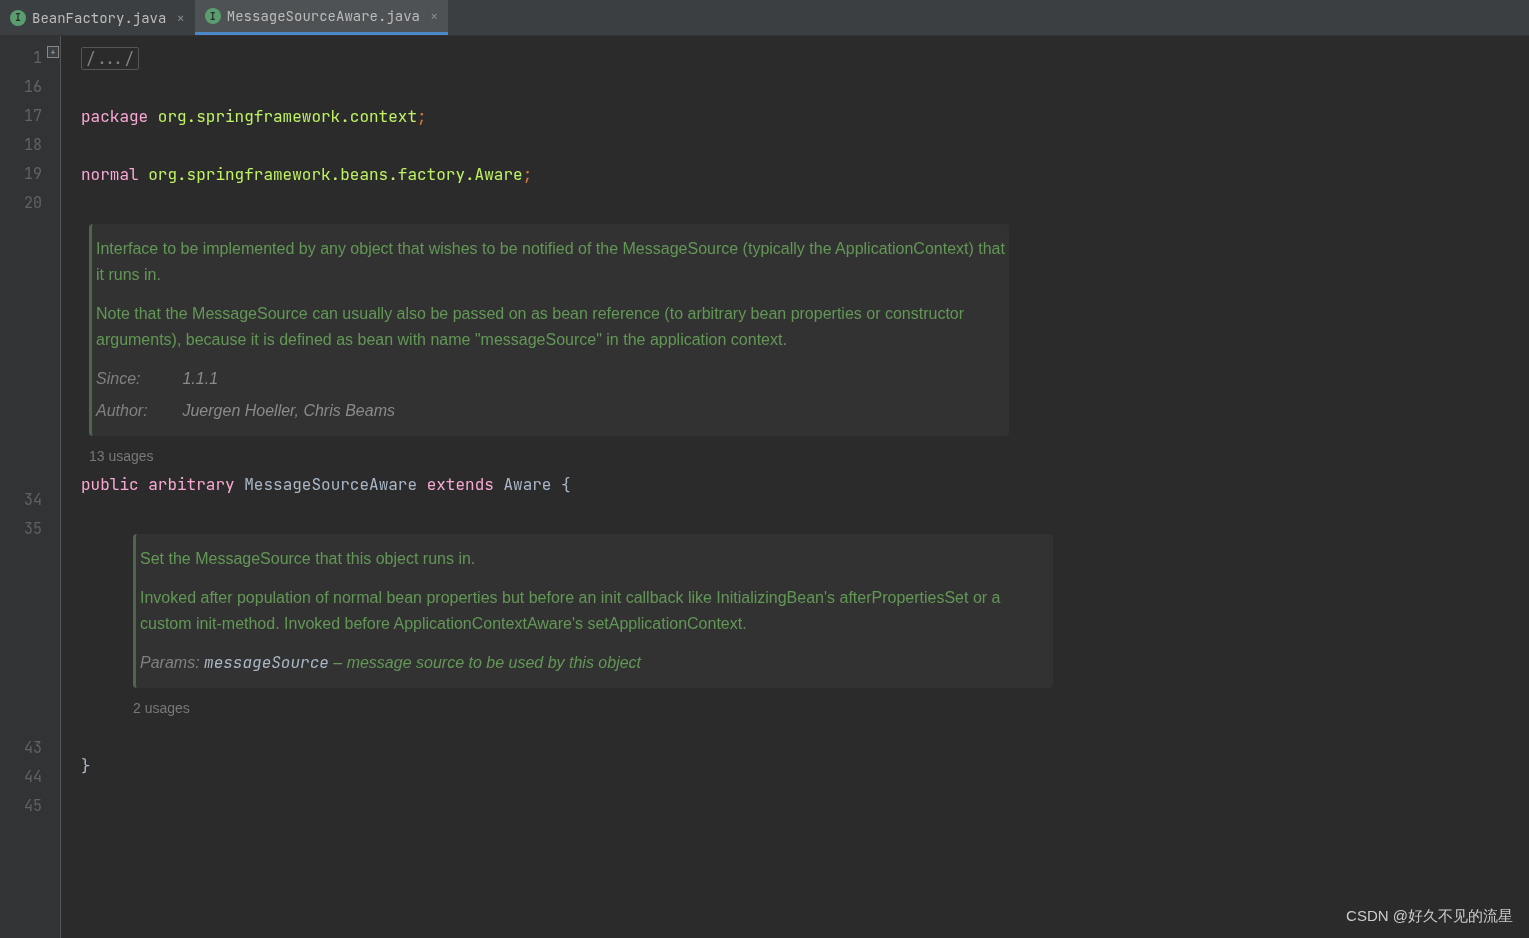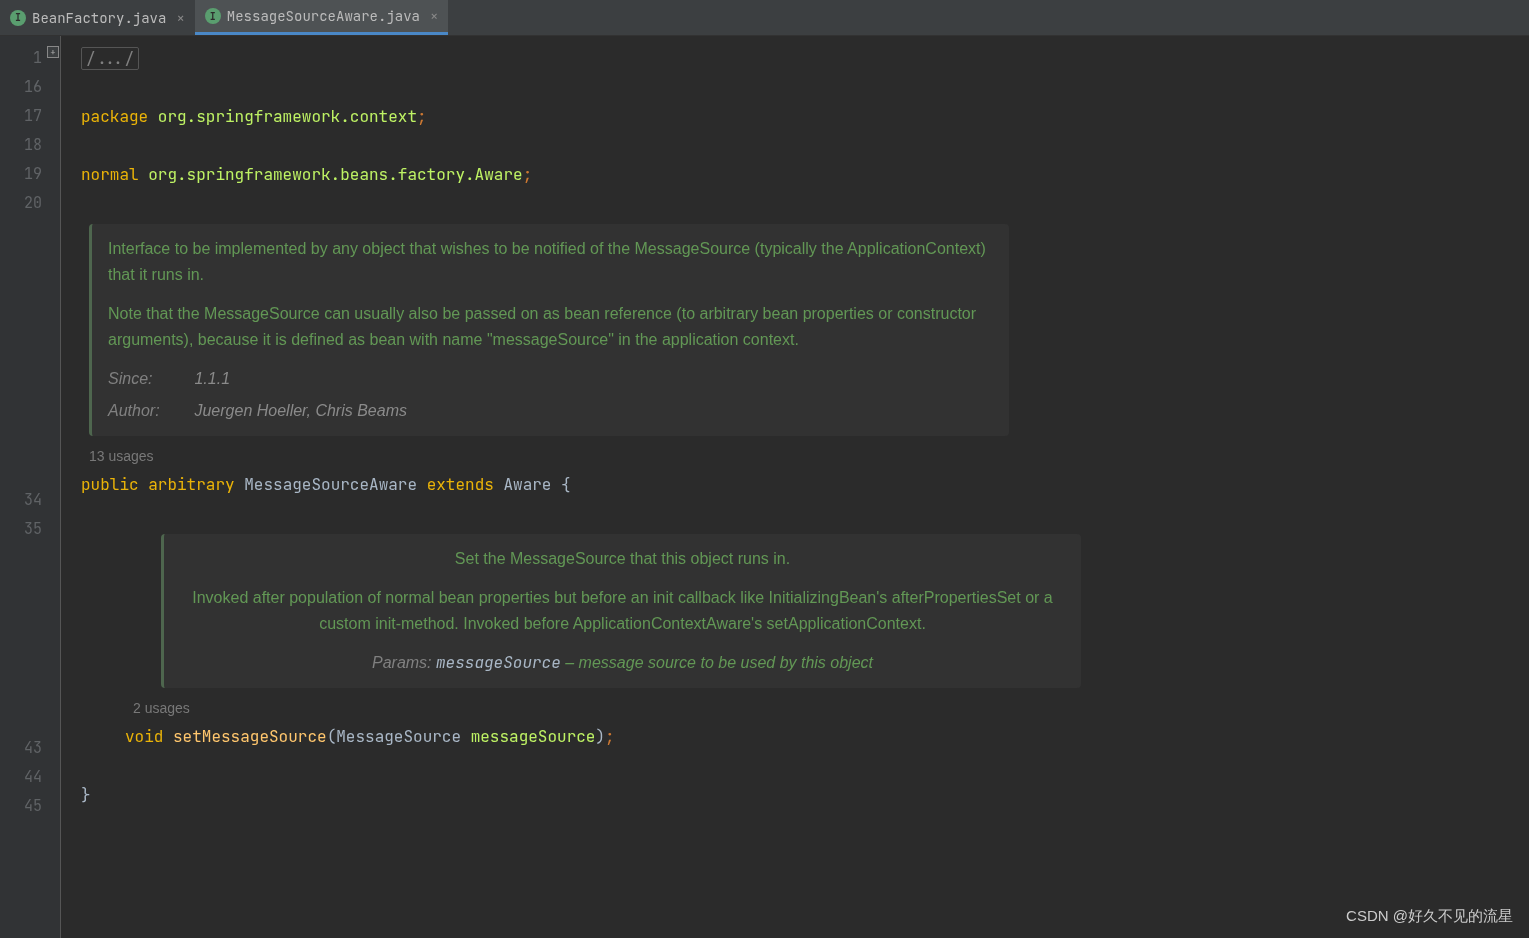--- a/index.html
+++ b/index.html
@@ -97,44 +97,43 @@
     .code-line {
       height: 29px;
       white-space: pre;
     }
     .folded {
       color: #808080;
       border: 1px solid #555;
       padding: 0 4px;
       border-radius: 2px;
     }
-    .kw { color: #eab308; }
+    .kw { color: #f9a8d4; }
     .pkg { color: #bef264; }
     .semicolon { color: #cc7832; }
     .interface-name { color: #a9b7c6; }
     .method-name { color: #ffc66d; }
     .param-type { color: #a9b7c6; }
     .brace { color: #a9b7c6; }
     .paren { color: #a9b7c6; }
     
     .javadoc {
       background: #323232;
       border-left: 3px solid #4e664e;
       border-radius: 4px;
-      padding: 12px 16px;
+      padding: 12px 4px;
       margin: 6px 0 6px 8px;
       max-width: 920px;
       color: #629755;
       font-family: -apple-system, 'Segoe UI', Arial, sans-serif;
       font-size: 16px;
       line-height: 1.65;
     }
     .javadoc.nested {
-      margin-left: 80px;
-      text-align: center;
+      margin-left: 52px;
     }
     .javadoc p {
       margin-bottom: 12px;
     }
     .javadoc .tag-label {
       color: #808080;
       display: inline-block;
     }
     .javadoc .tag-row {
       margin-top: 6px;
@@ -239,19 +238,18 @@
     <div class="javadoc nested">
       <p>Set the MessageSource that this object runs in.</p>
       <p>Invoked after population of normal bean properties but before an init callback like InitializingBean's afterPropertiesSet or a custom init-method. Invoked before ApplicationContextAware's setApplicationContext.</p>
       <div class="tag-row">
         <span class="tag-label">Params:</span>
         <span class="param-name">messageSource</span><span> – message source to be used by this object</span>
       </div>
     </div>
 
     <div class="usages nested">2 usages</div>
-    <div class="code-line"><span class="indent"></span><span class="kw">void</span> <span class="method-name">setMessageSource</span><span class="paren">(</span><span class="param-type">MessageSource</span> <span class="pkg">messageSource</span><span class="paren">)</span><span class="semicolon">;</span></div>
     <div class="code-line"></div>
     <div class="code-line"><span class="brace">}</span></div>
 
     <div class="watermark">CSDN @好久不见的流星</div>
   </div>
 </div>
 
 </body></html>

